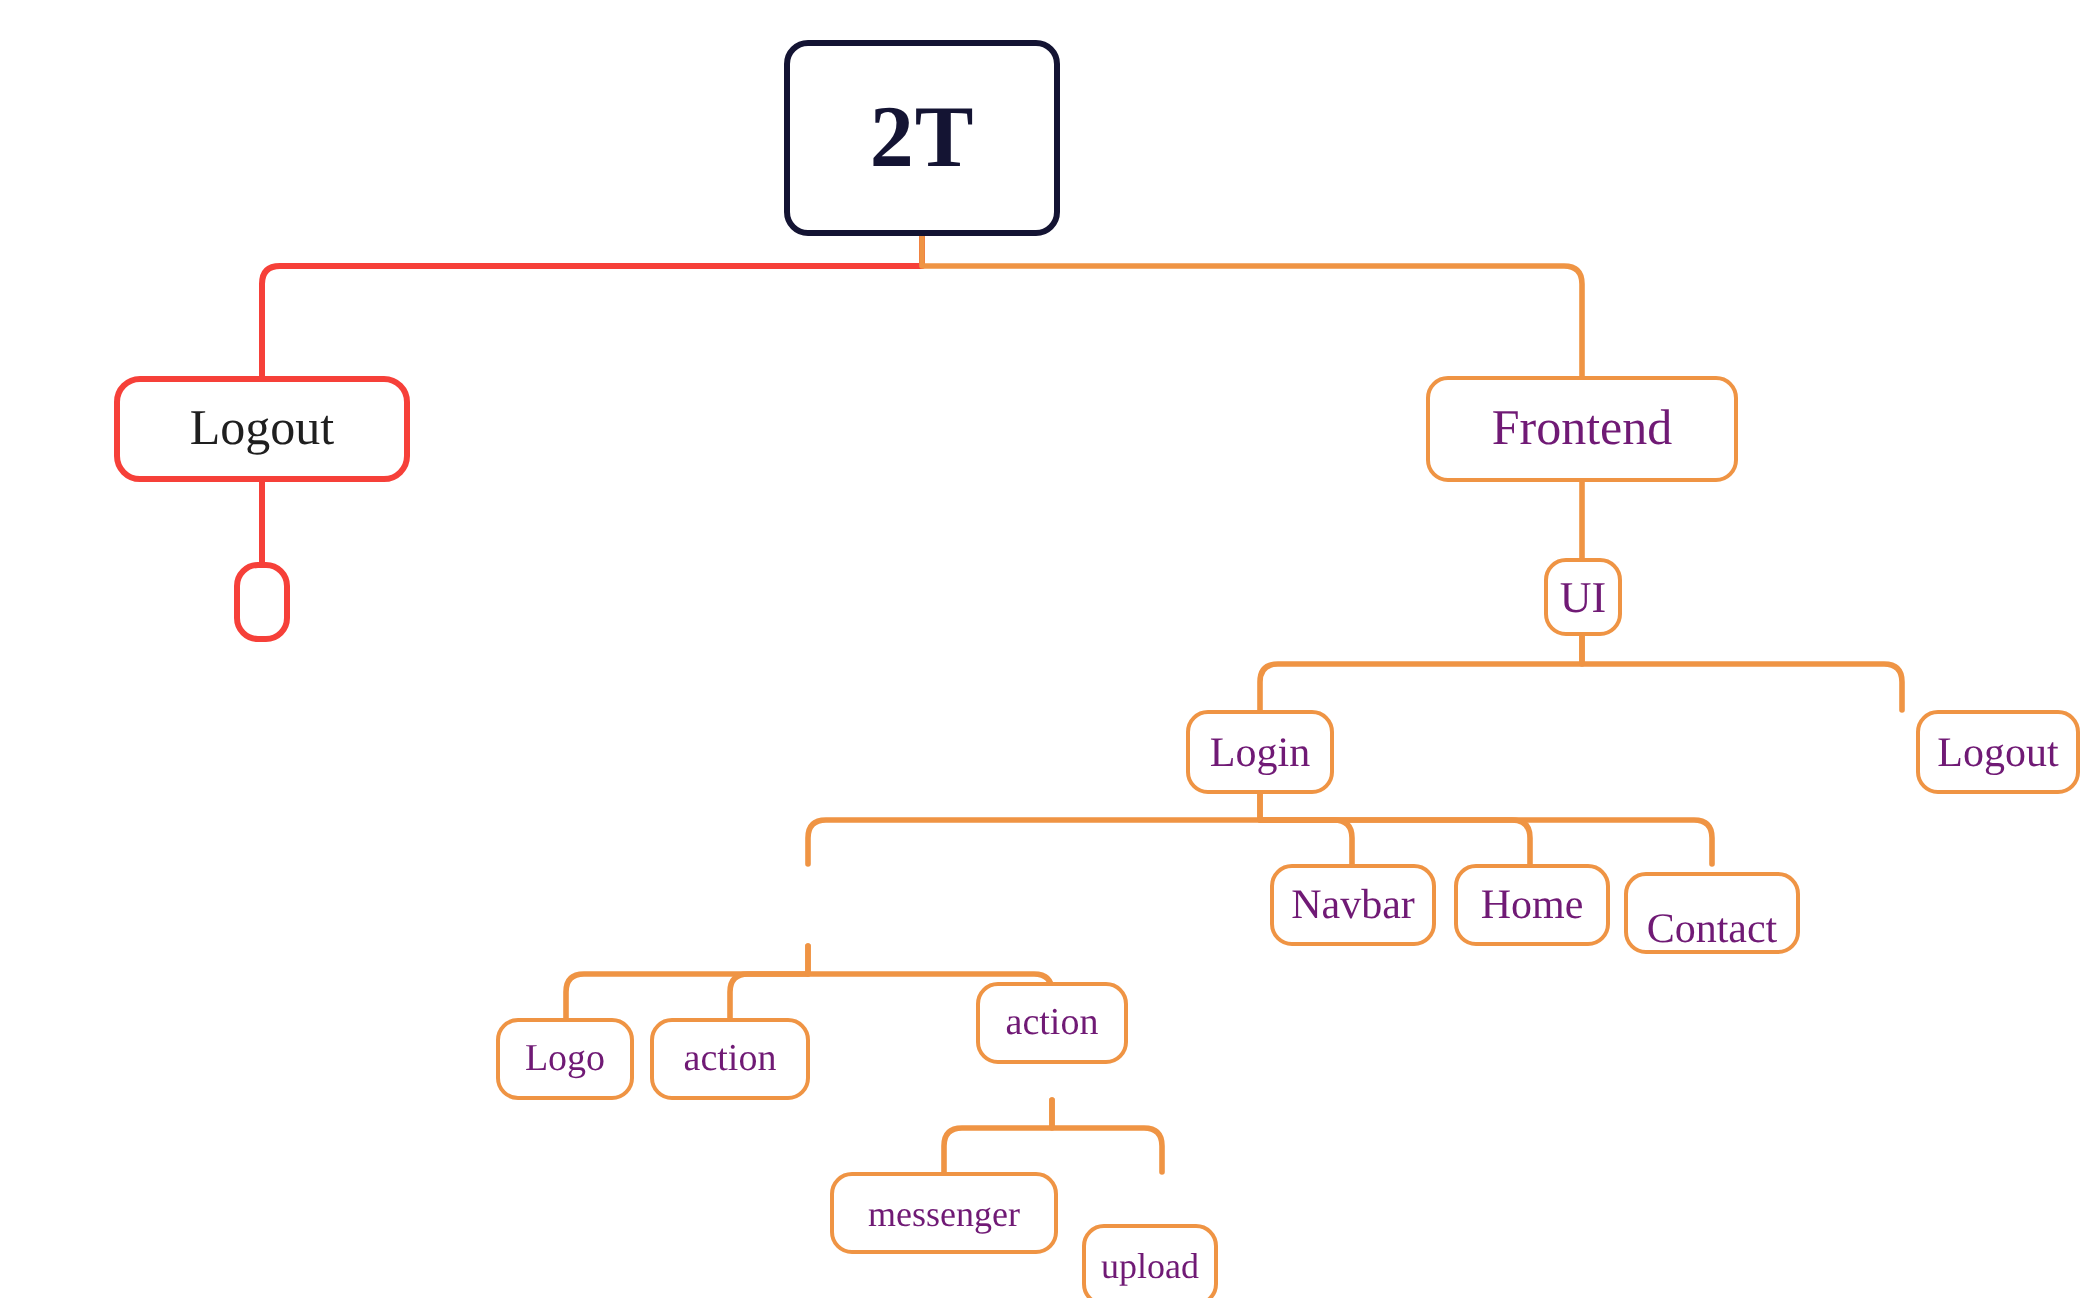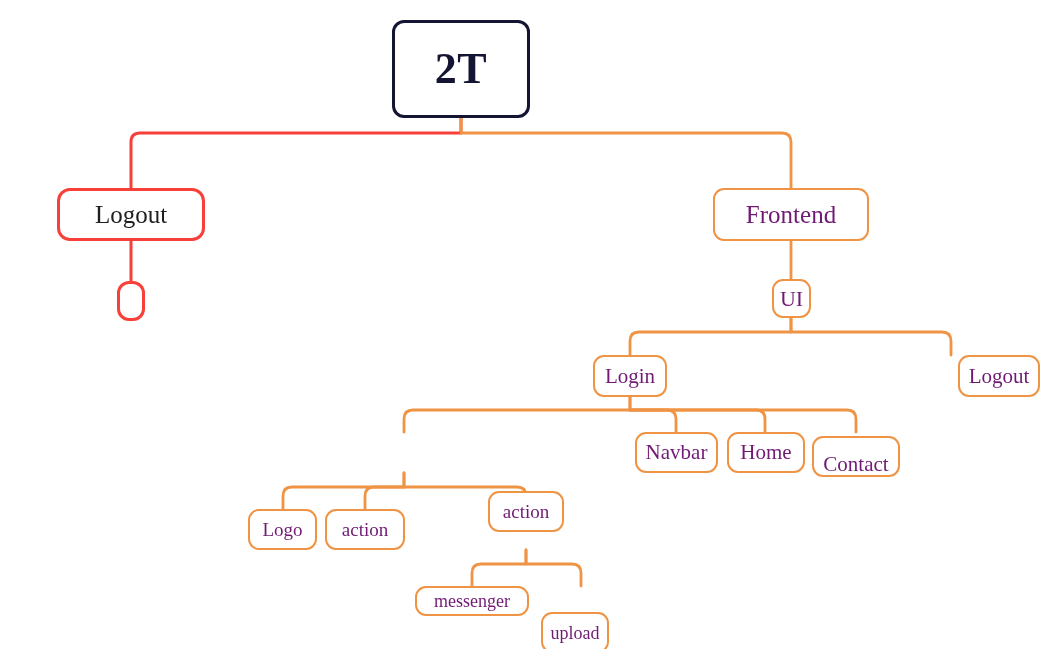--- a/index.html
+++ b/index.html
@@ -160,21 +160,21 @@
   </div>
 
   <div class="node node-orange fs-19" style="left:325px; top:509px; width:80px; height:41px;">
     <span>action</span>
   </div>
 
   <div class="node node-orange fs-19" style="left:488px; top:491px; width:76px; height:41px;">
     <span>action</span>
   </div>
 
-  <div class="node node-orange fs-18" style="left:415px; top:586px; width:114px; height:30px;">
+  <div class="node node-orange fs-18" style="left:415px; top:586px; width:114px; height:41px;">
     <span>messenger</span>
   </div>
 
   <div class="node node-orange fs-18" style="left:541px; top:612px; width:68px; height:41px;">
     <span>upload</span>
   </div>
 
 </div>
 
 </body></html>

